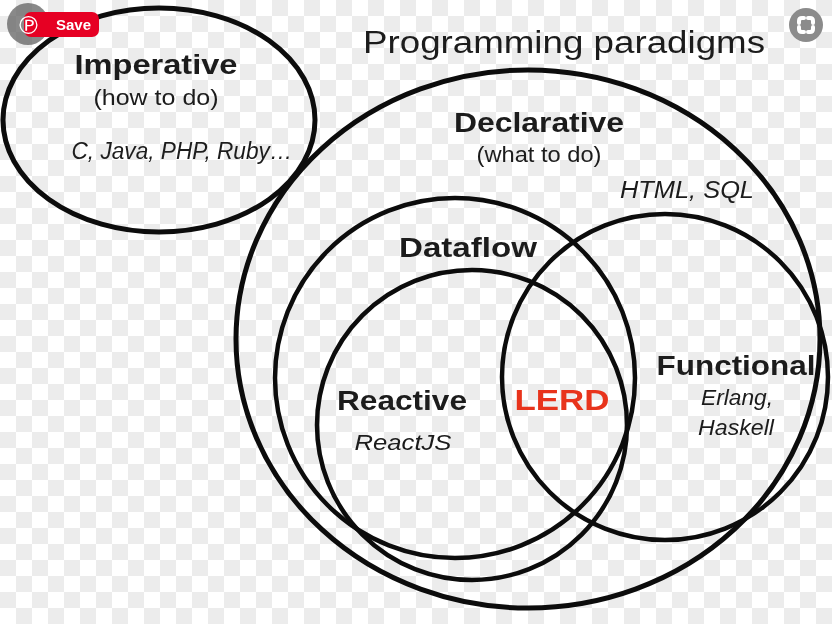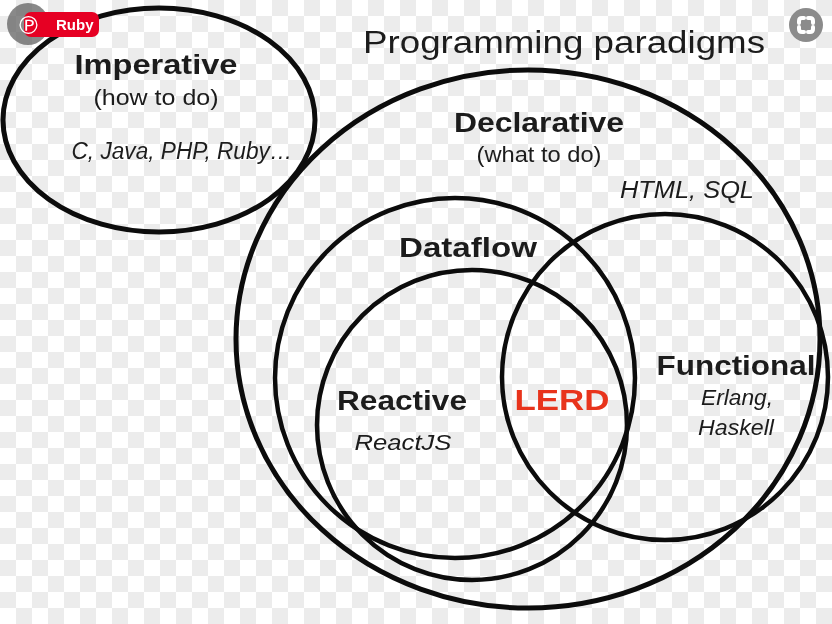--- a/index.html
+++ b/index.html
@@ -90,21 +90,21 @@
   <text class="t-bold" x="562" y="410" font-size="30" text-anchor="middle" fill="#e8341c" textLength="95" lengthAdjust="spacingAndGlyphs" style="fill:#e8341c">LERD</text>
 
   <text class="t-bold" x="736" y="375" font-size="27" text-anchor="middle" textLength="159" lengthAdjust="spacingAndGlyphs">Functional</text>
   <text class="t-italic" x="737" y="405" font-size="22" text-anchor="middle" textLength="72" lengthAdjust="spacingAndGlyphs">Erlang,</text>
   <text class="t-italic" x="736" y="435" font-size="22" text-anchor="middle" textLength="76" lengthAdjust="spacingAndGlyphs">Haskell</text>
 </svg>
 
 <div class="gray-disc"></div>
 <button class="save-btn">
   <span class="pin-logo">℗</span>
-  <span class="save-label">Ruby</span>
+  <span class="save-label">Save</span>
 </button>
 
 <button class="scope-btn">
   <svg width="34" height="34" viewBox="0 0 34 34">
     <g fill="none" stroke="#ffffff" stroke-width="4" stroke-linecap="round">
       <path d="M10 15 v-2 q0 -3 3 -3 h2"></path>
       <path d="M19 10 h2 q3 0 3 3 v2"></path>
       <path d="M24 19 v2 q0 3 -3 3 h-2"></path>
       <path d="M15 24 h-2 q-3 0 -3 -3 v-2"></path>
     </g>

